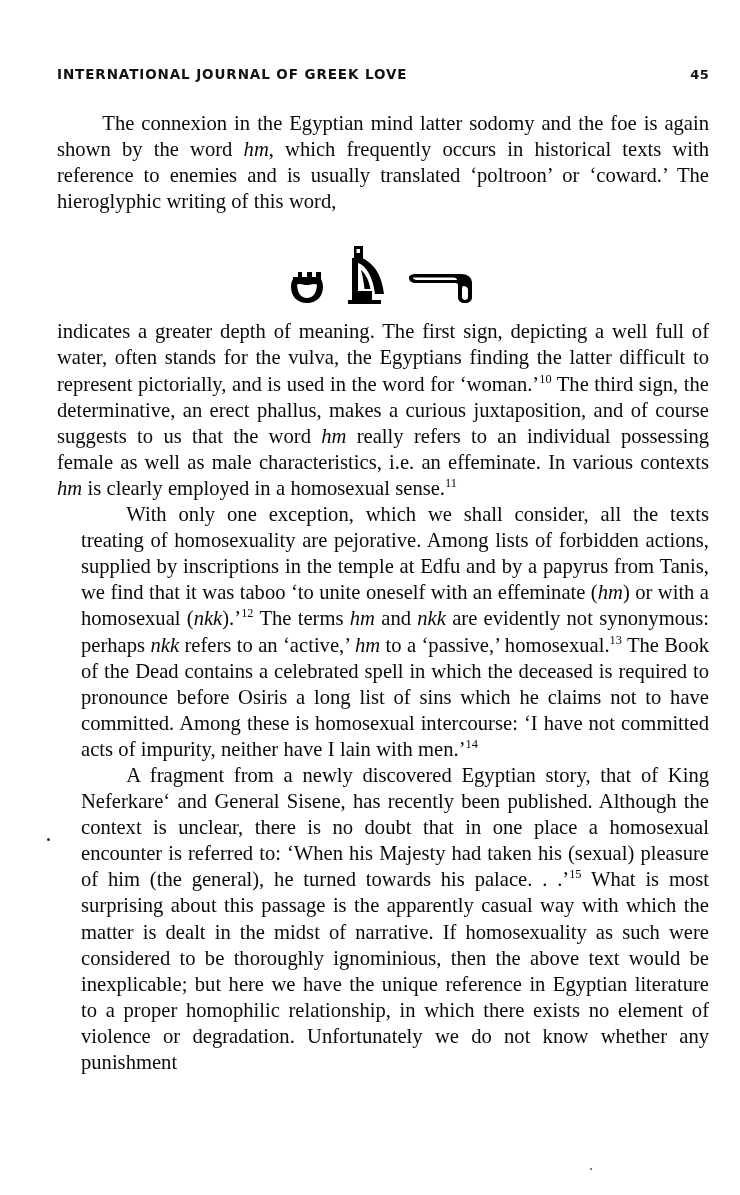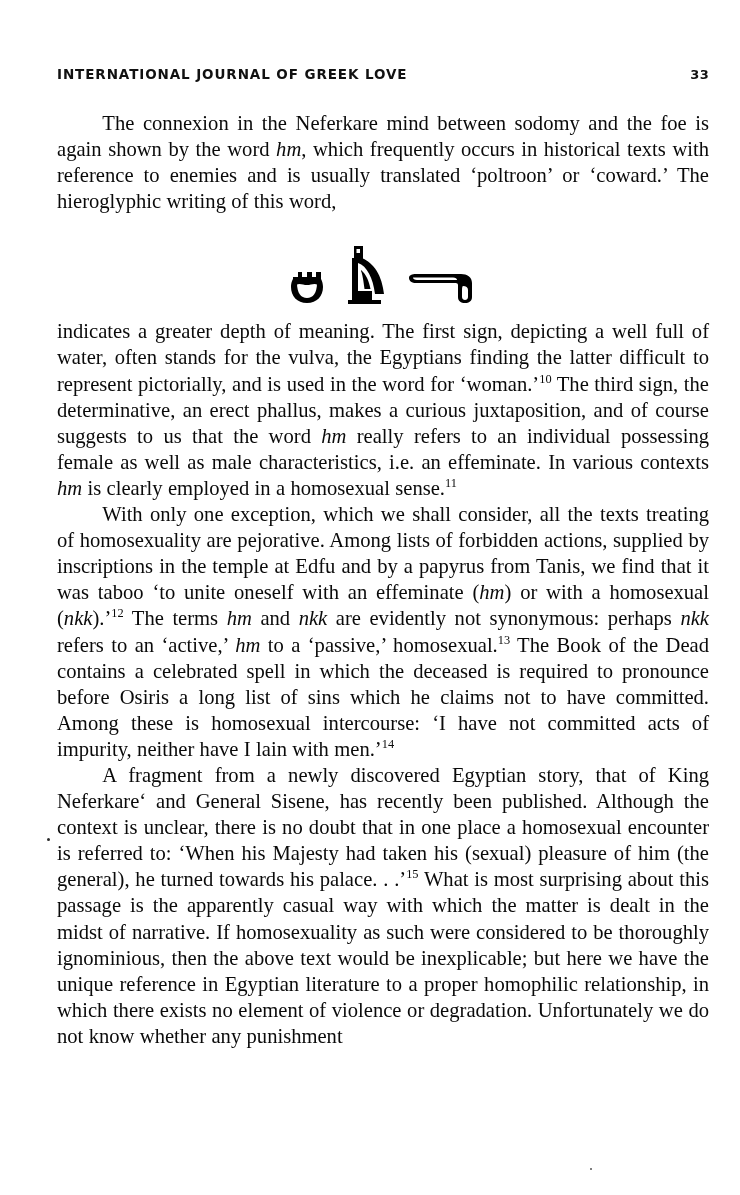--- a/index.html
+++ b/index.html
@@ -64,20 +64,21 @@
     text-align: justify;
     text-justify: inter-word;
     word-spacing: 0.2px;
     color: #0a0a0a;
   }
   p.body-par.indent {
     text-indent: 2.2em;
   }
   p.body-par + p.body-par {
     margin-top: 0;
+    margin-left: 24px;
   }
 
   i, .ital {
   }
   sup {
     font-size: 0.6em;
     line-height: 0;
     vertical-align: 0.62em;
     font-family: Liberation Serif, serif;
   }
@@ -134,27 +135,27 @@
     opacity: 0;
   }
 </style>
 </head>
 <body>
 
 <div class="page">
 
   <div class="running-head">
     <div class="running-head-title">INTERNATIONAL JOURNAL OF GREEK LOVE</div>
-    <div class="page-number">33</div>
+    <div class="page-number">45</div>
   </div>
 
   <div class="text-column">
 
     <p class="body-par indent">
-      <span>The connexion in the Neferkare mind between sodomy and the foe is again shown by the word </span><i class="ital">hm</i><span>, which frequently occurs in historical texts with reference to enemies and is usually translated ‘poltroon’ or ‘coward.’ The hieroglyphic writing of this word,</span>
+      <span>The connexion in the Egyptian mind latter sodomy and the foe is again shown by the word </span><i class="ital">hm</i><span>, which frequently occurs in historical texts with reference to enemies and is usually translated ‘poltroon’ or ‘coward.’ The hieroglyphic writing of this word,</span>
     </p>
 
     <div style="height:104px"></div>
 
     <p class="body-par">
       <span>indicates a greater depth of meaning. The first sign, depicting a well full of water, often stands for the vulva, the Egyptians finding the latter difficult to represent pictorially, and is used in the word for ‘woman.’</span><sup>10</sup><span> The third sign, the determinative, an erect phallus, makes a curious juxtaposition, and of course suggests to us that the word </span><i class="ital">hm</i><span> really refers to an individual possessing female as well as male characteristics, i.e. an effeminate. In various contexts </span><i class="ital">hm</i><span> is clearly employed in a homosexual sense.</span><sup>11</sup>
     </p>
 
     <p class="body-par indent">
       <span>With only one exception, which we shall consider, all the texts treating of homosexuality are pejorative. Among lists of forbidden actions, supplied by inscriptions in the temple at Edfu and by a papyrus from Tanis, we find that it was taboo ‘to unite oneself with an effeminate (</span><i class="ital">hm</i><span>) or with a homosexual (</span><i class="ital">nkk</i><span>).’</span><sup>12</sup><span> The terms </span><i class="ital">hm</i><span> and </span><i class="ital">nkk</i><span> are evidently not synonymous: perhaps </span><i class="ital">nkk</i><span> refers to an ‘active,’ </span><i class="ital">hm</i><span> to a ‘passive,’ homosexual.</span><sup>13</sup><span> The Book of the Dead contains a celebrated spell in which the deceased is required to pronounce before Osiris a long list of sins which he claims not to have committed. Among these is homosexual intercourse: ‘I have not committed acts of impurity, neither have I lain with men.’</span><sup>14</sup>

